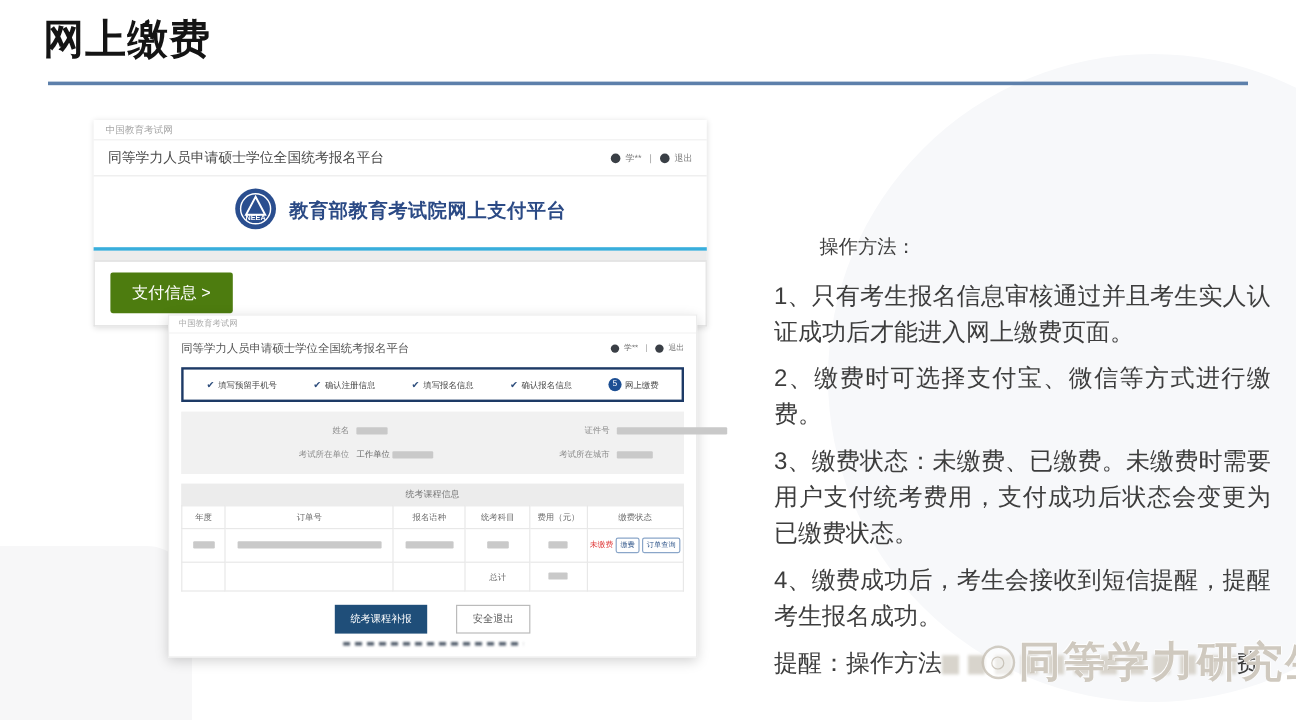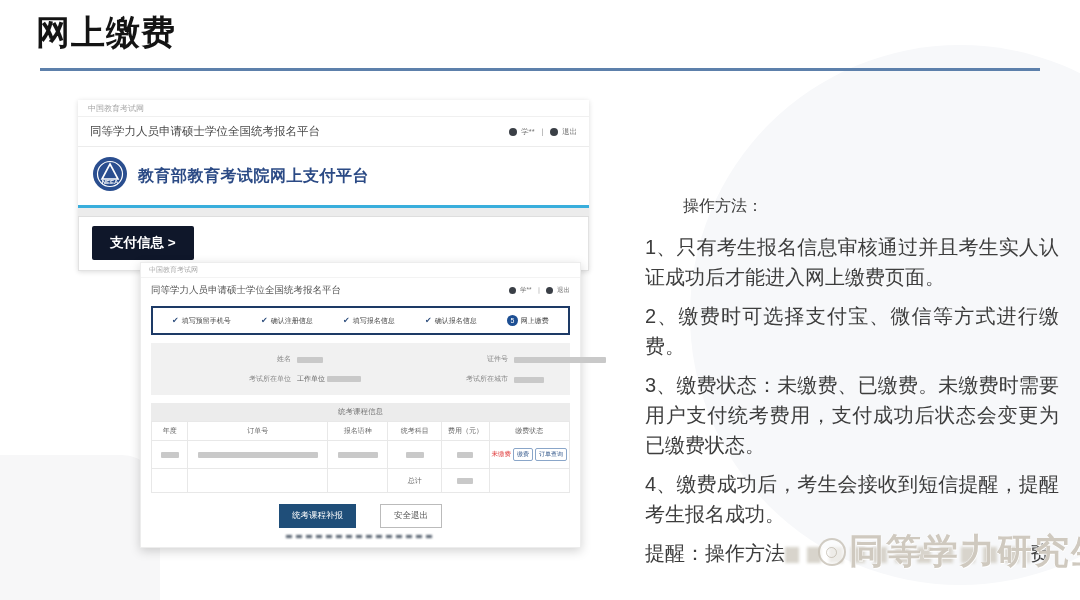--- a/index.html
+++ b/index.html
@@ -22,26 +22,26 @@
 
   
   .s1 { position:absolute; left:78px; top:100px; width:511px; background:#fff;
         box-shadow:0 1px 5px rgba(0,0,0,.14); z-index:1; }
   .s1-site { font-size:8px; color:#a6a6a6; padding:3px 10px 2px; border-bottom:1px solid #f0f0f0; }
   .s1-head { display:flex; justify-content:space-between; align-items:center;
              padding:7px 12px; border-bottom:1px solid #ececec; }
   .s1-title { font-size:11.5px; color:#4a4a4a; }
   .usermenu { display:flex; align-items:center; gap:4px; font-size:7.5px; color:#777; }
   .ucirc { width:8px; height:8px; border-radius:50%; background:#3a3f46; display:inline-block; }
-  .s1-logo { display:flex; align-items:center; gap:10px; padding:9px 14px; }
+  .s1-logo { display:flex; align-items:center; gap:10px; padding:9px 14px;justify-content:center; }
   .paytitle { font-size:16px; font-weight:bold; color:#2b4a85; letter-spacing:0.5px; }
   .cyanline { height:3px; background:#39aedc; }
   .graystrip { height:9px; background:#ececec; border-bottom:1px solid #dedede; }
   .s1-panel { border:1px solid #e2e2e2; border-top:none; padding:9px 0 10px 13px; }
-  .paybtn { display:inline-block; background:#0f172a; color:#fff; font-weight:bold;
+  .paybtn { display:inline-block; background:#4d7c0f; color:#fff; font-weight:normal;
             font-size:13.5px; padding:8px 18px; border:none; border-radius:2px; cursor:pointer; }
 
   
   .s2 { position:absolute; left:140px; top:262px; width:441px; background:#fff;
         border:1px solid #ededed; box-shadow:0 3px 10px rgba(0,0,0,.18); z-index:2; }
   .s2-site { font-size:7px; color:#ababab; padding:2px 8px; border-bottom:1px solid #f3f3f3; }
   .s2-head { display:flex; justify-content:space-between; align-items:center; padding:6px 10px 7px; }
   .s2-title { font-size:9.5px; color:#555; }
   .usermenu.small { font-size:6.5px; }
   .usermenu.small .ucirc { width:7px; height:7px; }

